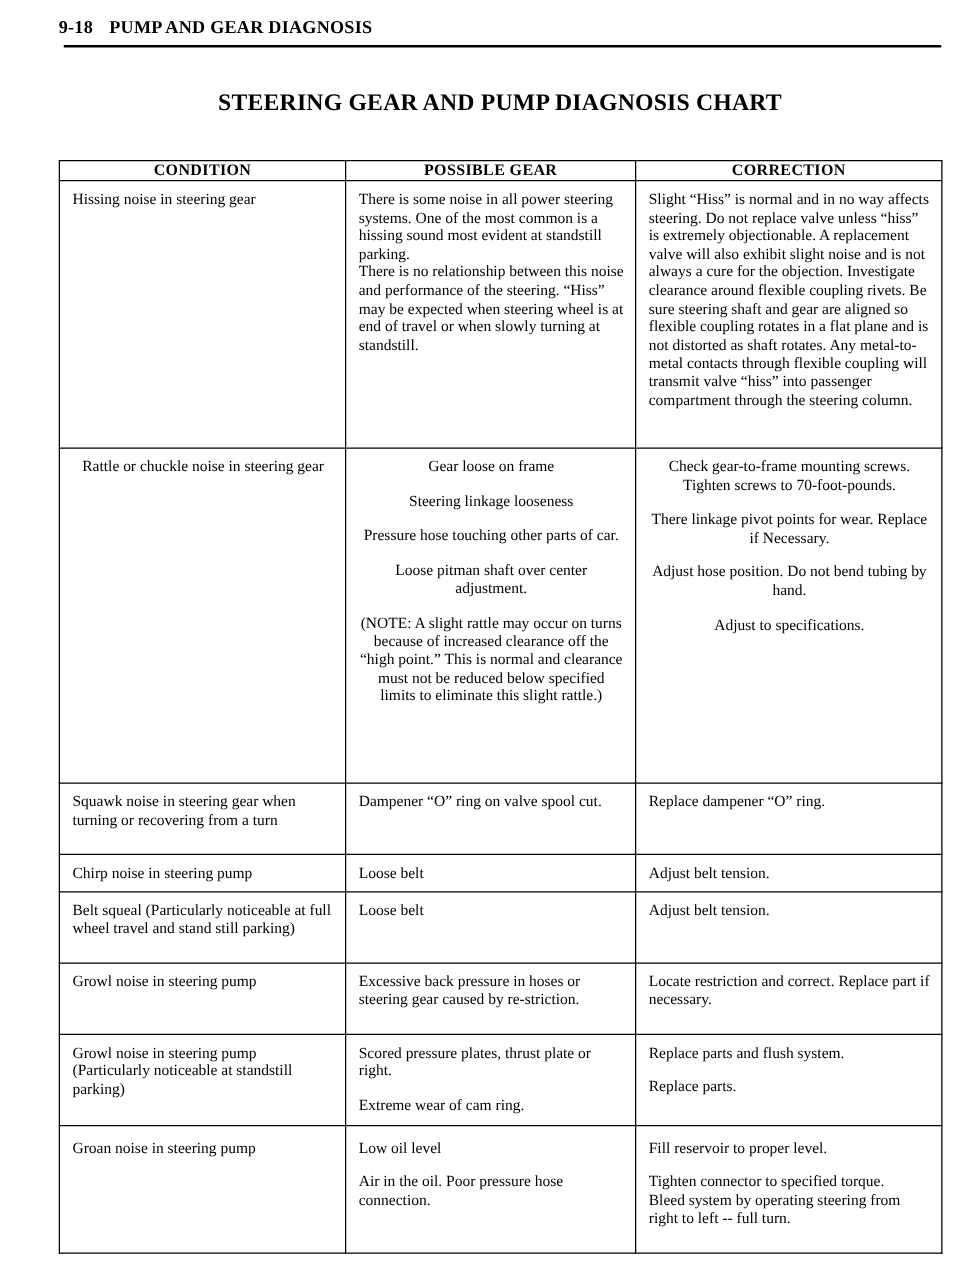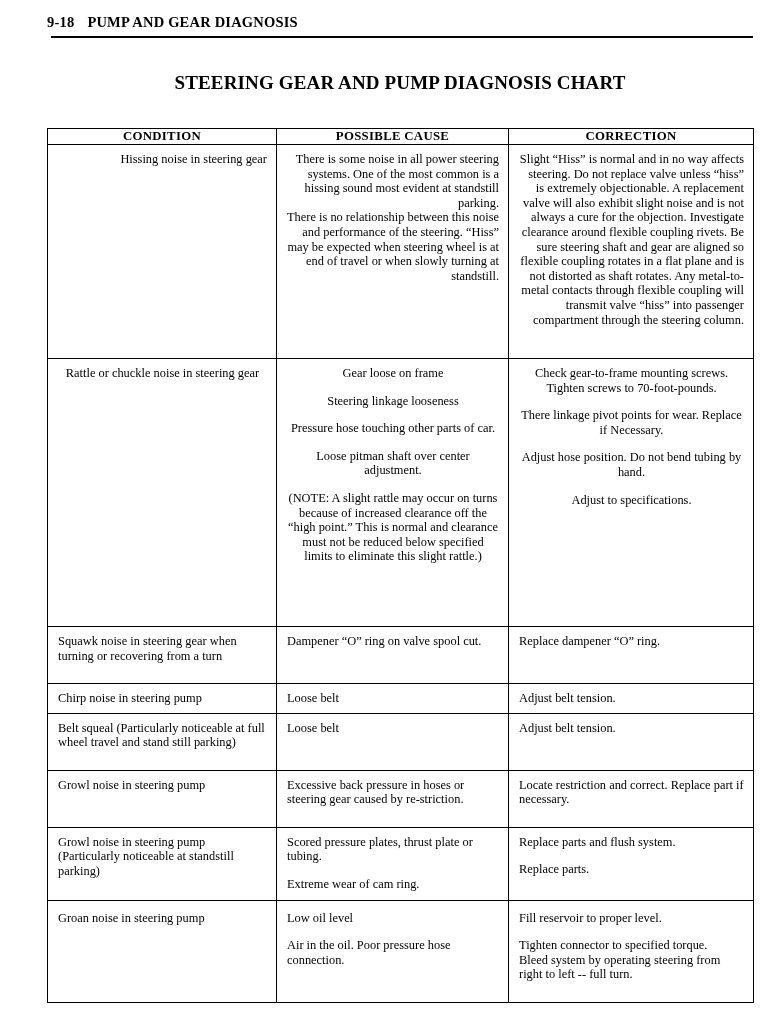--- a/index.html
+++ b/index.html
@@ -95,21 +95,21 @@
   .cell p + p {
     margin-top: 14.6px;
   }
   
   .cell.gap-sm p + p {
     margin-top: 13px;
   }
   .pad-top-md { padding-top: 10px; }
 
   
-  .h-hiss   { height: 214px; text-align: right; }
+  .h-hiss   { height: 214px; }
   .h-rattle { height: 268px; text-align: center; }
   .h-pitman { height: 25px;  }
   .h-squawk { height: 57px;  }
   .h-chirp  { height: 27px;  }
   .h-belt   { height: 57px;  }
   .h-growl1 { height: 57px;  }
   .h-growl2 { height: 73px;  }
   .h-groan  { height: 102px; }
 
   .nowrap-ish { white-space: pre-line; }
@@ -128,21 +128,21 @@
 
 <table class="diag-table">
   <colgroup>
     <col class="col-condition">
     <col class="col-cause">
     <col class="col-correction">
   </colgroup>
   <thead>
     <tr>
       <th>CONDITION</th>
-      <th>POSSIBLE CAUSE</th>
+      <th>POSSIBLE GEAR</th>
       <th>CORRECTION</th>
     </tr>
   </thead>
   <tbody>
 
     <tr class="h-hiss">
       <td>
         <div class="cell">Hissing noise in steering gear</div>
       </td>
       <td>
@@ -225,21 +225,21 @@
         <div class="cell">Locate restriction and correct. Replace part if necessary.</div>
       </td>
     </tr>
 
     <tr class="h-growl2">
       <td>
         <div class="cell">Growl noise in steering pump (Particularly noticeable at standstill parking)</div>
       </td>
       <td>
         <div class="cell gap-sm">
-          <p>Scored pressure plates, thrust plate or tubing.</p>
+          <p>Scored pressure plates, thrust plate or right.</p>
           <p>Extreme wear of cam ring.</p>
         </div>
       </td>
       <td>
         <div class="cell gap-sm">
           <p>Replace parts and flush system.</p>
           <p>Replace parts.</p>
         </div>
       </td>
     </tr>

